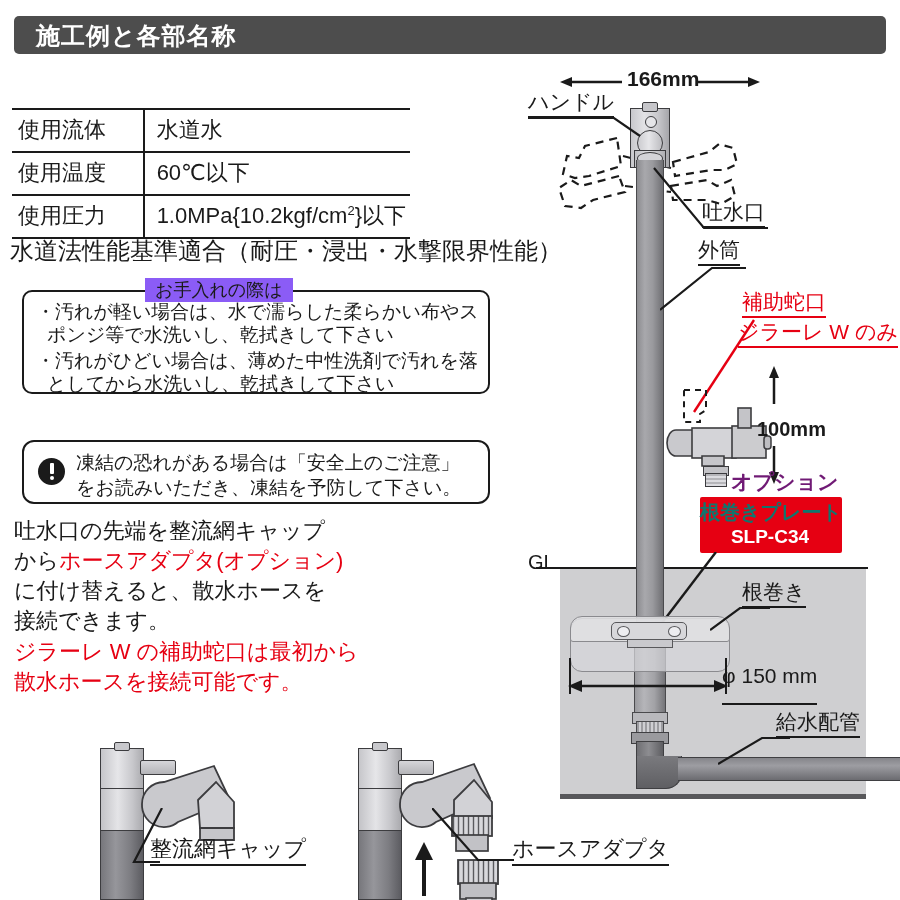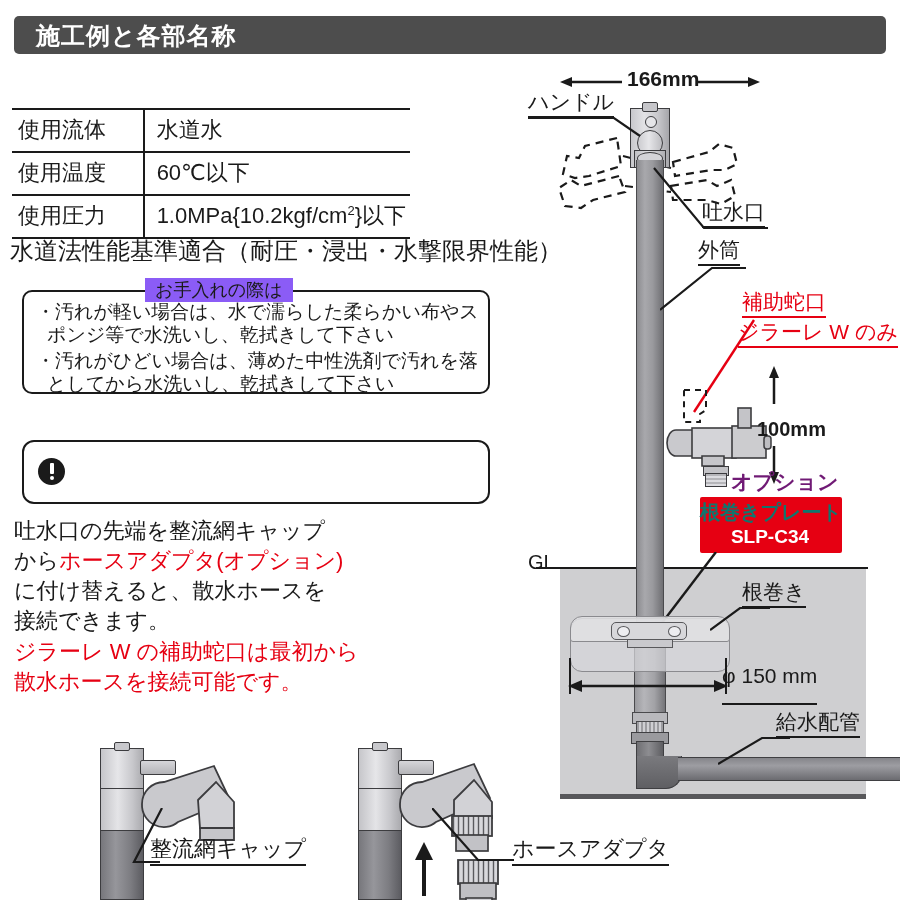--- a/index.html
+++ b/index.html
@@ -331,20 +331,21 @@
 
   <div class="care-box"></div>
   <div class="care-title">お手入れの際は</div>
   <div class="care-list">
     <div class="care-item">・汚れが軽い場合は、水で濡らした柔らかい布やスポンジ等で水洗いし、乾拭きして下さい</div>
     <div class="care-item">・汚れがひどい場合は、薄めた中性洗剤で汚れを落としてから水洗いし、乾拭きして下さい</div>
   </div>
 
   <div class="warn-box"></div>
   <div class="warn-ico"></div>
+  <div class="warn-txt">凍結の恐れがある場合は「安全上のご注意」をお読みいただき、凍結を予防して下さい。</div>
 
   <div class="para">
     <span>吐水口の先端を整流網キャップ</span><br>
     <span>から</span><span class="red">ホースアダプタ(オプション)</span><br>
     <span>に付け替えると、散水ホースを</span><br>
     <span>接続できます。</span>
   </div>
   <div class="para-red">
     <span>ジラーレ W の補助蛇口は最初から</span><br>
     <span>散水ホースを接続可能です。</span>

